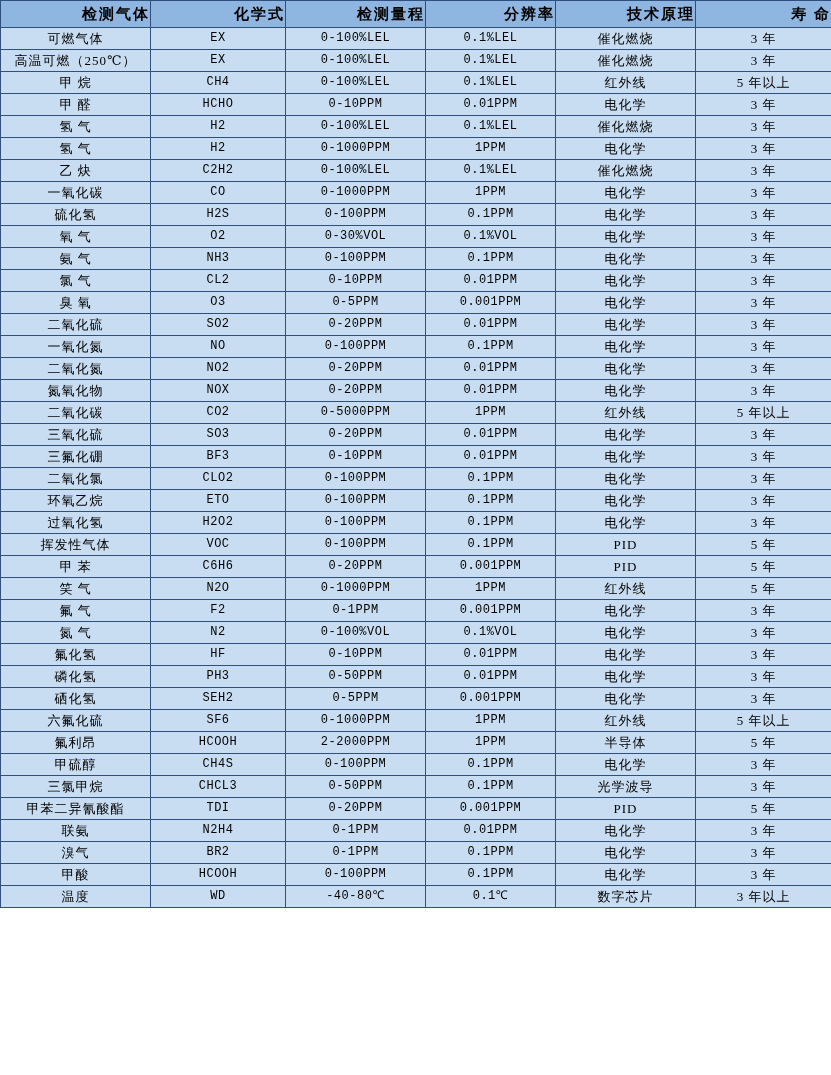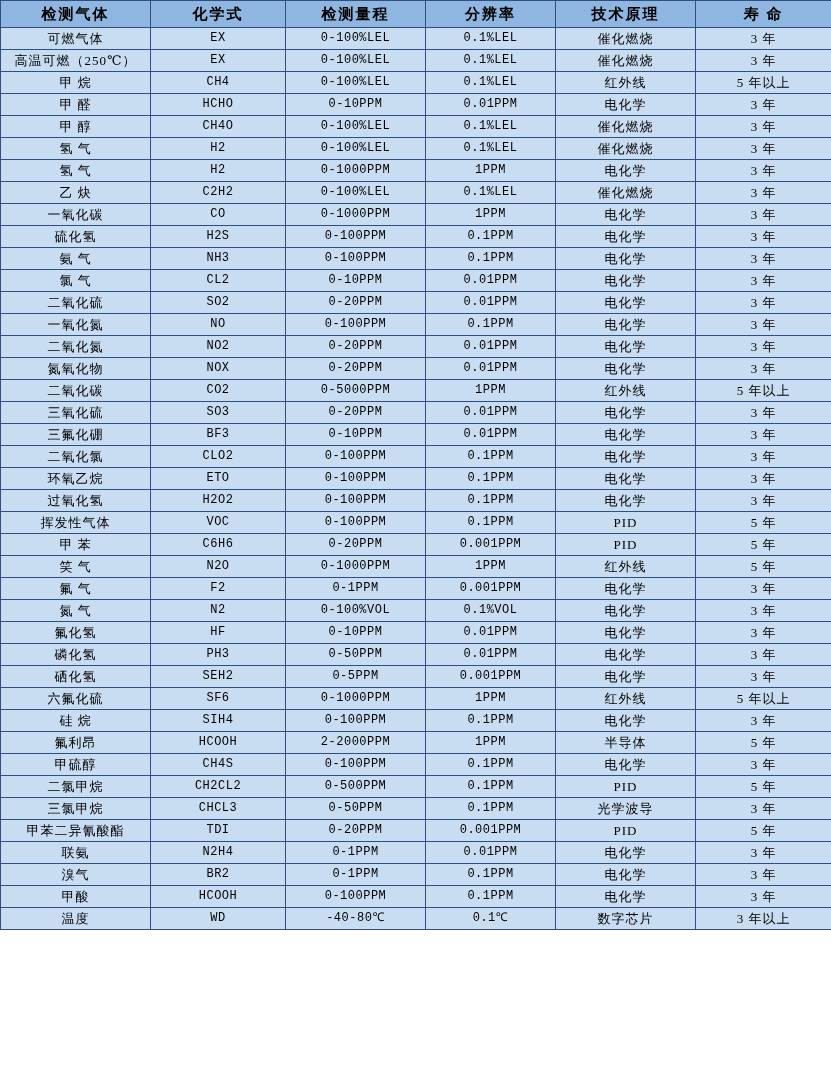--- a/index.html
+++ b/index.html
@@ -28,20 +28,21 @@
     overflow: hidden;
     white-space: nowrap;
   }
   #gas-table thead th {
     background: #8fb6e0;
     font-weight: bold;
     font-size: 15px;
     height: 26px;
     line-height: 26px;
     letter-spacing: 2px;
+    text-align: right;
   }
   #gas-table tbody tr {
     background: #c9ddf2;
   }
   #gas-table tbody td.col-name {
     letter-spacing: 1px;
   }
   #gas-table tbody td.col-formula,
   #gas-table tbody td.col-range,
   #gas-table tbody td.col-res {
@@ -109,28 +110,20 @@
       </tr>
       <tr>
         <td class="col-name">甲 醛</td>
         <td class="col-formula">HCHO</td>
         <td class="col-range">0-10PPM</td>
         <td class="col-res">0.01PPM</td>
         <td class="col-tech">电化学</td>
         <td class="col-life">3 年</td>
       </tr>
       <tr>
-        <td class="col-name">甲 醇</td>
-        <td class="col-formula">CH4O</td>
-        <td class="col-range">0-100%LEL</td>
-        <td class="col-res">0.1%LEL</td>
-        <td class="col-tech">催化燃烧</td>
-        <td class="col-life">3 年</td>
-      </tr>
-      <tr>
         <td class="col-name">氢 气</td>
         <td class="col-formula">H2</td>
         <td class="col-range">0-100%LEL</td>
         <td class="col-res">0.1%LEL</td>
         <td class="col-tech">催化燃烧</td>
         <td class="col-life">3 年</td>
       </tr>
       <tr>
         <td class="col-name">氢 气</td>
         <td class="col-formula">H2</td>
@@ -157,32 +150,48 @@
       </tr>
       <tr>
         <td class="col-name">硫化氢</td>
         <td class="col-formula">H2S</td>
         <td class="col-range">0-100PPM</td>
         <td class="col-res">0.1PPM</td>
         <td class="col-tech">电化学</td>
         <td class="col-life">3 年</td>
       </tr>
       <tr>
+        <td class="col-name">氧 气</td>
+        <td class="col-formula">O2</td>
+        <td class="col-range">0-30%VOL</td>
+        <td class="col-res">0.1%VOL</td>
+        <td class="col-tech">电化学</td>
+        <td class="col-life">3 年</td>
+      </tr>
+      <tr>
         <td class="col-name">氨 气</td>
         <td class="col-formula">NH3</td>
         <td class="col-range">0-100PPM</td>
         <td class="col-res">0.1PPM</td>
         <td class="col-tech">电化学</td>
         <td class="col-life">3 年</td>
       </tr>
       <tr>
         <td class="col-name">氯 气</td>
         <td class="col-formula">CL2</td>
         <td class="col-range">0-10PPM</td>
         <td class="col-res">0.01PPM</td>
+        <td class="col-tech">电化学</td>
+        <td class="col-life">3 年</td>
+      </tr>
+      <tr>
+        <td class="col-name">臭 氧</td>
+        <td class="col-formula">O3</td>
+        <td class="col-range">0-5PPM</td>
+        <td class="col-res">0.001PPM</td>
         <td class="col-tech">电化学</td>
         <td class="col-life">3 年</td>
       </tr>
       <tr>
         <td class="col-name">二氧化硫</td>
         <td class="col-formula">SO2</td>
         <td class="col-range">0-20PPM</td>
         <td class="col-res">0.01PPM</td>
         <td class="col-tech">电化学</td>
         <td class="col-life">3 年</td>
@@ -325,50 +334,34 @@
       </tr>
       <tr>
         <td class="col-name">六氟化硫</td>
         <td class="col-formula">SF6</td>
         <td class="col-range">0-1000PPM</td>
         <td class="col-res">1PPM</td>
         <td class="col-tech">红外线</td>
         <td class="col-life">5 年以上</td>
       </tr>
       <tr>
-        <td class="col-name">硅 烷</td>
-        <td class="col-formula">SIH4</td>
-        <td class="col-range">0-100PPM</td>
-        <td class="col-res">0.1PPM</td>
-        <td class="col-tech">电化学</td>
-        <td class="col-life">3 年</td>
-      </tr>
-      <tr>
         <td class="col-name">氟利昂</td>
         <td class="col-formula">HCOOH</td>
         <td class="col-range">2-2000PPM</td>
         <td class="col-res">1PPM</td>
         <td class="col-tech">半导体</td>
         <td class="col-life">5 年</td>
       </tr>
       <tr>
         <td class="col-name">甲硫醇</td>
         <td class="col-formula">CH4S</td>
         <td class="col-range">0-100PPM</td>
         <td class="col-res">0.1PPM</td>
         <td class="col-tech">电化学</td>
         <td class="col-life">3 年</td>
-      </tr>
-      <tr>
-        <td class="col-name">二氯甲烷</td>
-        <td class="col-formula">CH2CL2</td>
-        <td class="col-range">0-500PPM</td>
-        <td class="col-res">0.1PPM</td>
-        <td class="col-tech">PID</td>
-        <td class="col-life">5 年</td>
       </tr>
       <tr>
         <td class="col-name">三氯甲烷</td>
         <td class="col-formula">CHCL3</td>
         <td class="col-range">0-50PPM</td>
         <td class="col-res">0.1PPM</td>
         <td class="col-tech">光学波导</td>
         <td class="col-life">3 年</td>
       </tr>
       <tr>

